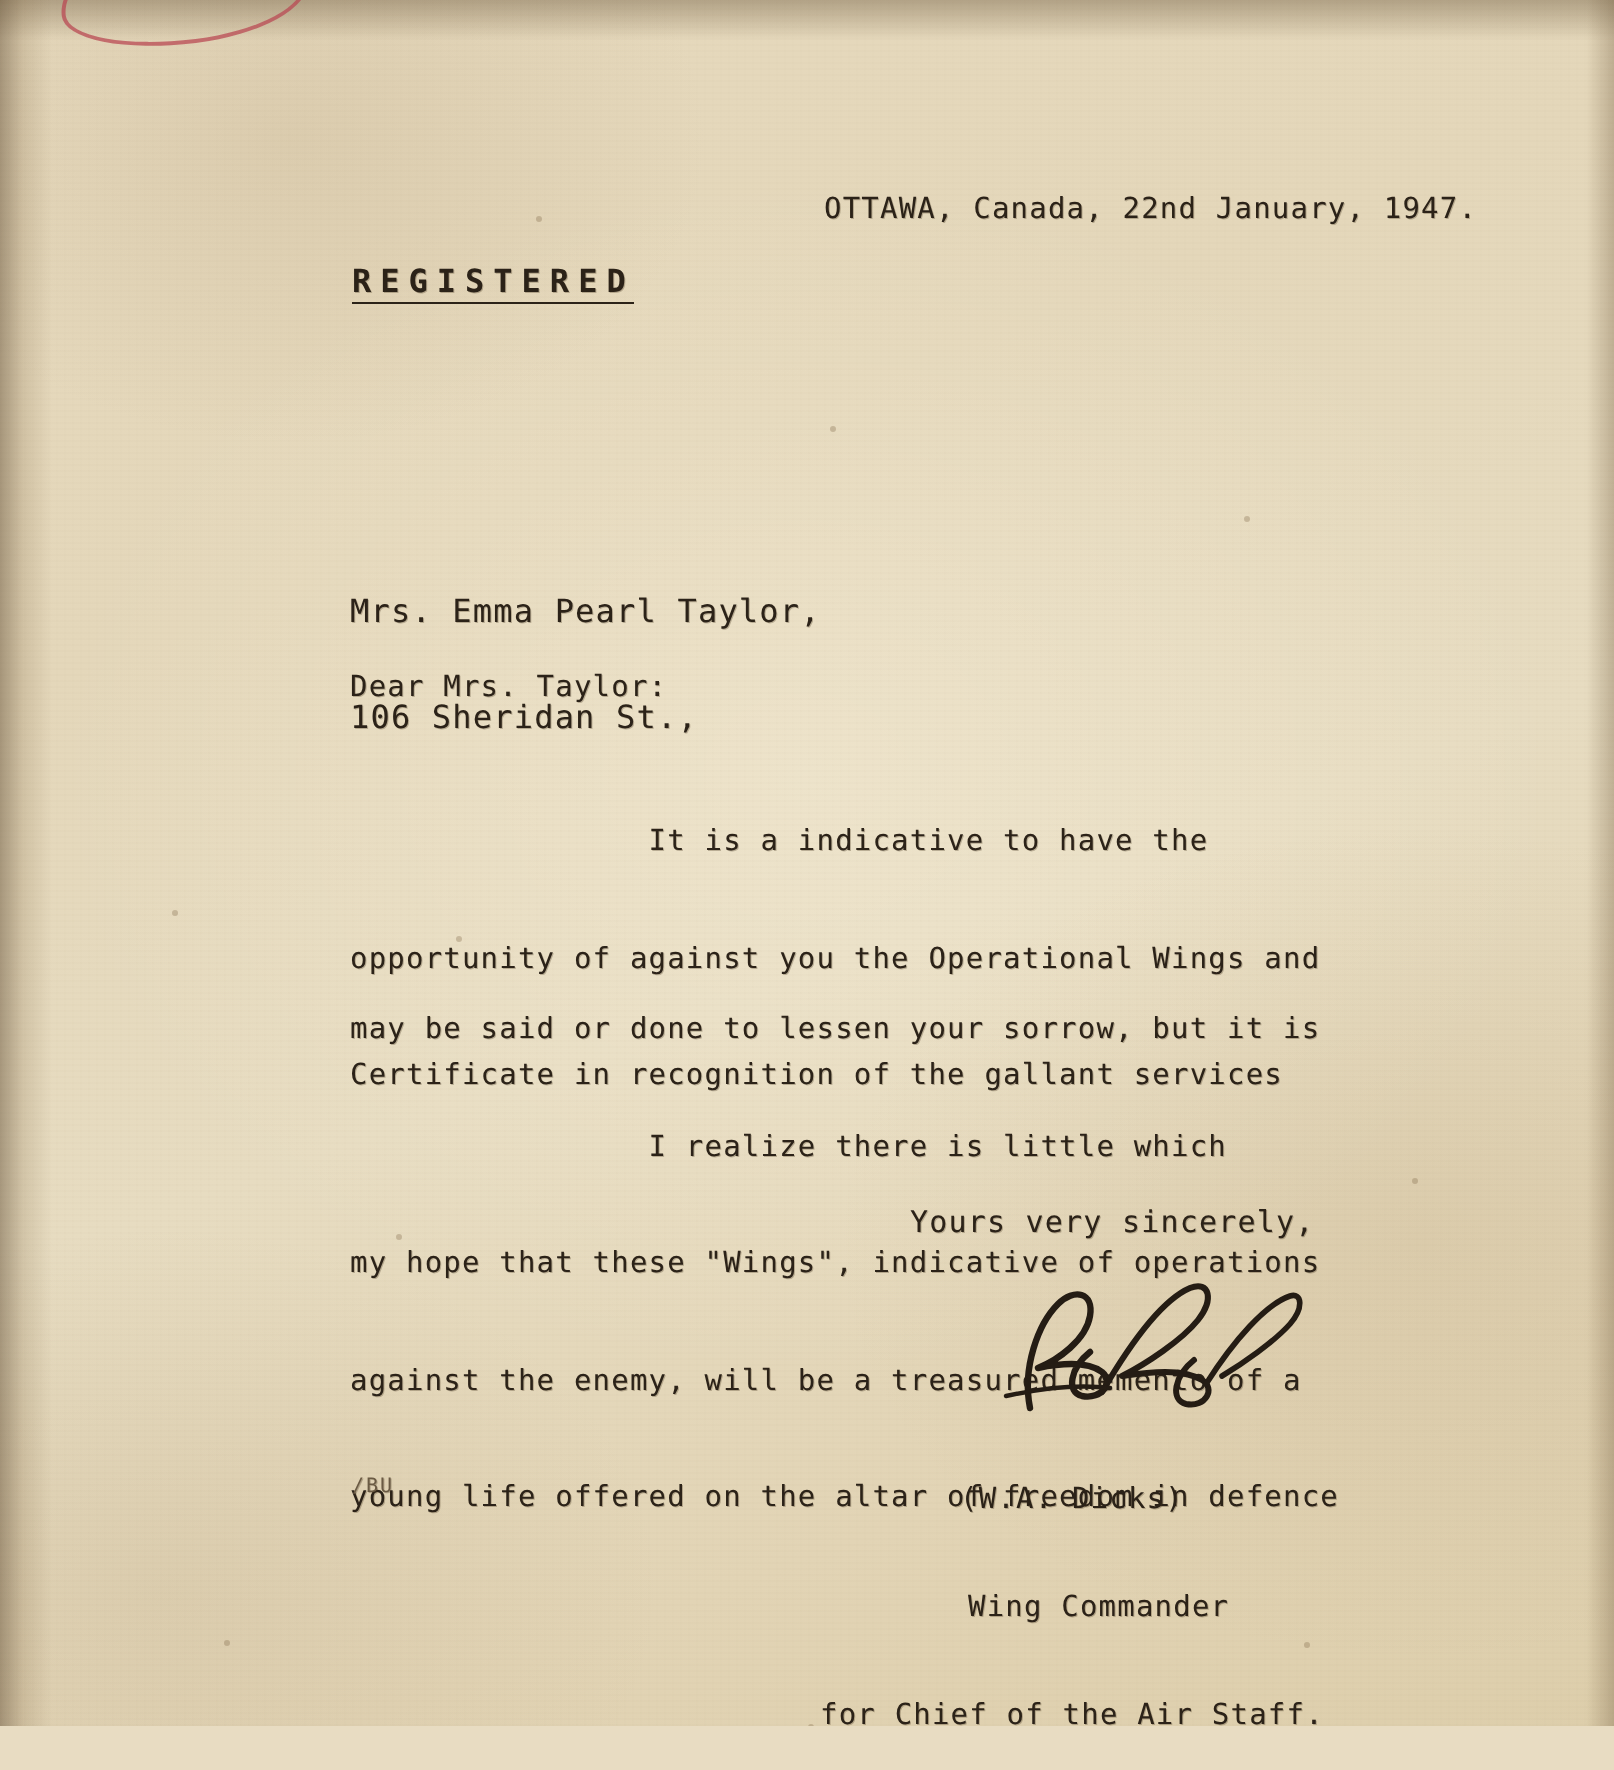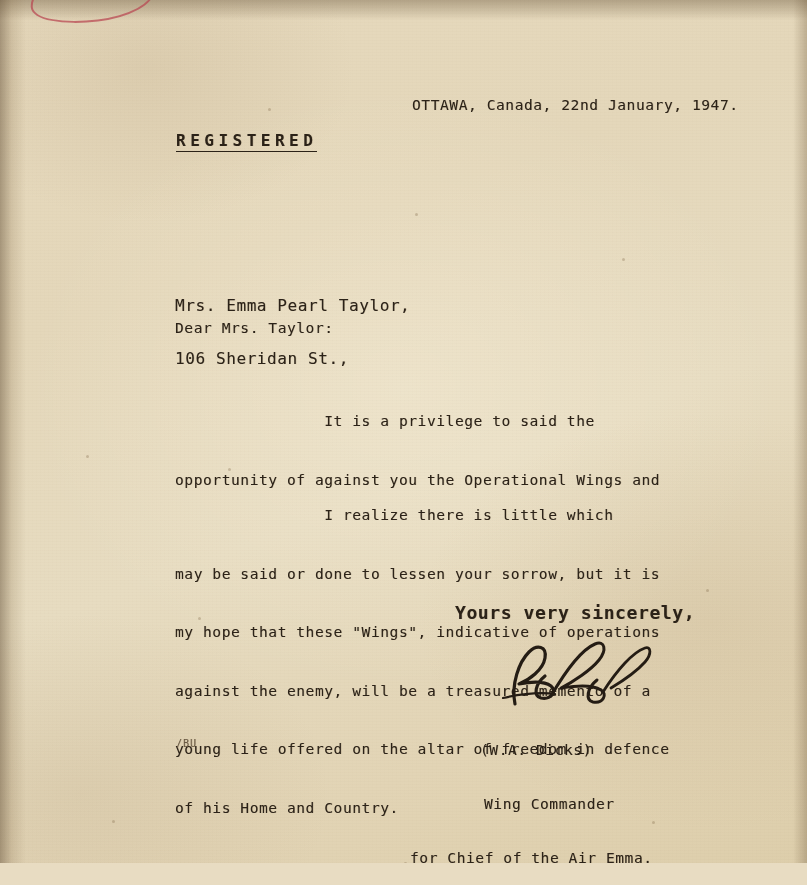--- a/index.html
+++ b/index.html
@@ -109,21 +109,21 @@
     position: absolute;
     left: 175px;
     top: 262px;
     font-size: 16px;
     line-height: 17.5px;
   }
 
   #salutation {
     position: absolute;
     left: 175px;
-    top: 320px;
+    top: 336px;
     font-size: 14.5px;
   }
 
   #para1 {
     position: absolute;
     left: 175px;
     top: 373px;
     font-size: 14.5px;
     line-height: 19.5px;
   }
@@ -133,22 +133,21 @@
     left: 175px;
     top: 467px;
     font-size: 14.5px;
     line-height: 19.5px;
   }
 
   #closing {
     position: absolute;
     left: 455px;
     top: 602px;
-    font-size: 18px;
-    font-weight: bold;
+    font-size: 15px;
   }
 
   #signature-block {
     position: absolute;
     left: 410px;
     top: 705px;
     font-size: 14.5px;
     line-height: 18px;
   }
   #signature-block .line {
@@ -210,46 +209,46 @@
   <div class="typed" id="registered"><span class="ul">REGISTERED</span></div>
 
   <div class="typed" id="addressee">
     <div>Mrs. Emma Pearl Taylor,</div>
     <div>106 Sheridan St.,</div>
   </div>
 
   <div class="typed" id="salutation">Dear Mrs. Taylor:</div>
 
   <div class="typed" id="para1">
-    <div>                It is a privilege to said the</div>
+    <div>                It is a indicative to have the</div>
     <div>opportunity of against you the Operational Wings and</div>
+    <div>Certificate in recognition of the gallant services</div>
   </div>
 
   <div class="typed" id="para2">
+    <div>may be said or done to lessen your sorrow, but it is</div>
     <div>                I realize there is little which</div>
-    <div>may be said or done to lessen your sorrow, but it is</div>
     <div>my hope that these "Wings", indicative of operations</div>
     <div>against the enemy, will be a treasured memento of a</div>
     <div>young life offered on the altar of freedom in defence</div>
-    <div>of his Home and Country.</div>
   </div>
 
   <div class="typed" id="closing">Yours very sincerely,</div>
 
   <div id="signature-scrawl">
     <svg width="160" height="80" viewBox="0 0 160 80" fill="none">
       <path d="M20 68 C16 48 24 26 34 16 C42 8 52 10 50 22 C48 34 34 44 24 48 C34 46 48 44 56 50 C62 55 56 64 46 62 C38 60 40 48 50 40" stroke="#241c14" stroke-width="3.2" stroke-linecap="round" stroke-linejoin="round"></path>
       <path d="M56 60 C70 36 86 14 100 8 C110 4 112 14 104 24 C96 34 78 46 66 52 C80 50 96 48 106 54 C113 58 108 68 98 66 C90 64 92 52 102 44" stroke="#241c14" stroke-width="3.0" stroke-linecap="round" stroke-linejoin="round"></path>
       <path d="M108 56 C122 34 138 16 150 12 C156 10 157 18 150 26 C142 35 126 46 116 52" stroke="#241c14" stroke-width="2.8" stroke-linecap="round" stroke-linejoin="round"></path>
       <path d="M8 62 C26 58 44 56 60 58" stroke="#241c14" stroke-width="2.2" stroke-linecap="round"></path>
     </svg>
   </div>
 
   <div class="typed" id="signature-block">
     <span class="line" style="padding-left:70px;">(W.A. Dicks)</span>
     <span class="line" style="padding-left:74px;">Wing Commander</span>
-    <span class="line">for Chief of the Air Emma.</span>
+    <span class="line">for Chief of the Air Staff.</span>
   </div>
 
   <div class="typed" id="initials">/BU</div>
 
   <div id="grain"></div>
 </div>
 
 </body></html>

